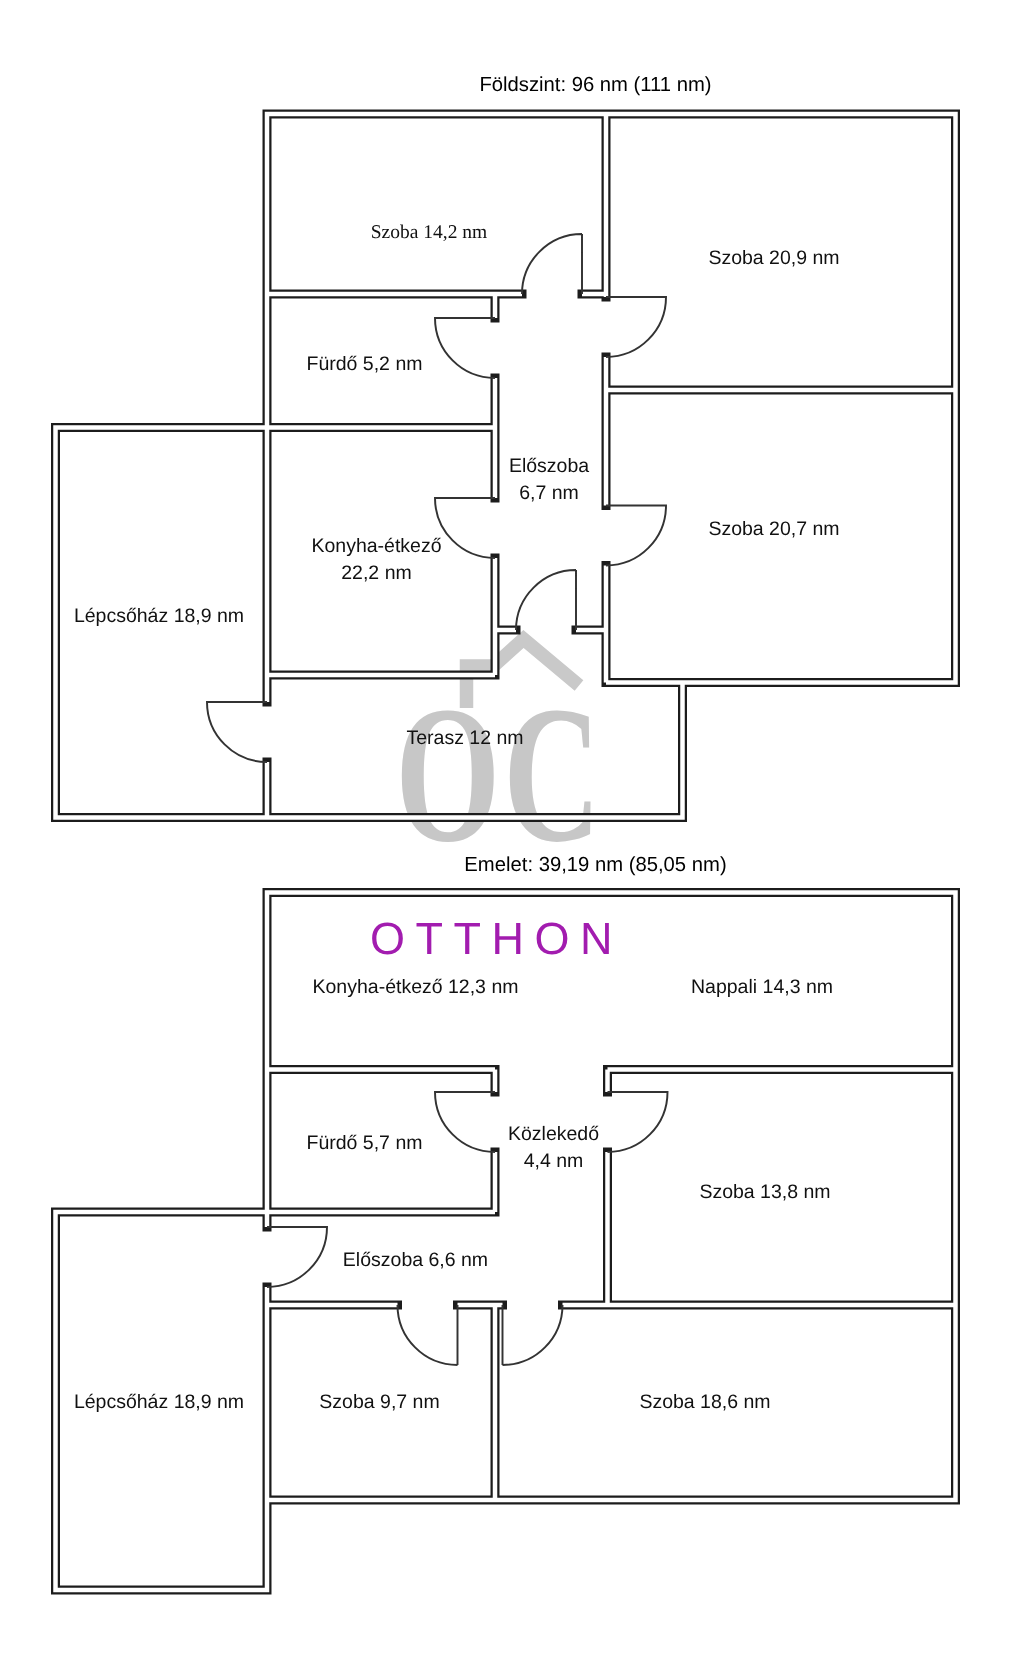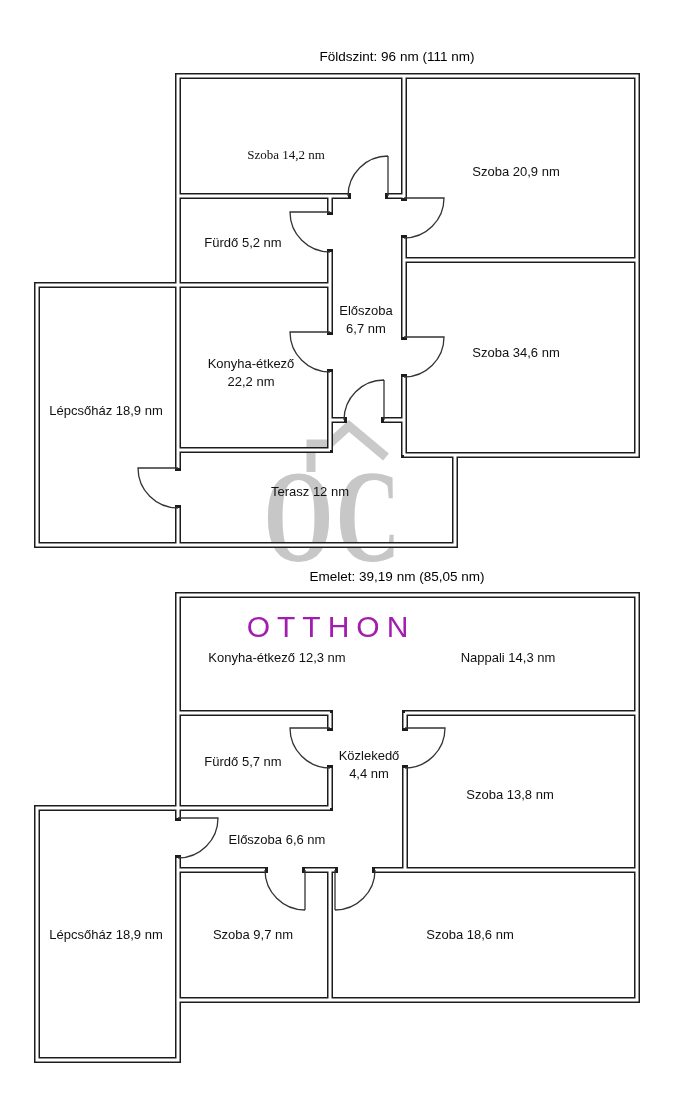--- a/index.html
+++ b/index.html
@@ -124,21 +124,21 @@
 
     <div class="lbl title" style="left:397px; top:57px;">Földszint: 96 nm (111 nm)</div>
 
     <div class="lbl" style="left:286px; top:155px;font-family:Liberation Serif, serif;">Szoba 14,2 nm</div>
     <div class="lbl" style="left:516px; top:172px;">Szoba 20,9 nm</div>
     <div class="lbl" style="left:243px; top:243px;text-align:center;">Fürdő 5,2 nm</div>
     <div class="lbl" style="left:366px; top:320px;">
       <span class="ln">Előszoba</span>
       <span class="ln">6,7 nm</span>
     </div>
-    <div class="lbl" style="left:516px; top:353px;">Szoba 34,6 nm</div>
+    <div class="lbl" style="left:516px; top:353px;">Szoba 20,7 nm</div>
     <div class="lbl" style="left:251px; top:373px;">
       <span class="ln">Konyha-étkező</span>
       <span class="ln">22,2 nm</span>
     </div>
     <div class="lbl" style="left:106px; top:411px;">Lépcsőház 18,9 nm</div>
     <div class="lbl" style="left:310px; top:492px;">Terasz 12 nm</div>
 
     <div class="lbl title" style="left:397px; top:577px;">Emelet: 39,19 nm (85,05 nm)</div>
 
     <div class="lbl" style="left:277px; top:658px;">Konyha-étkező 12,3 nm</div>

